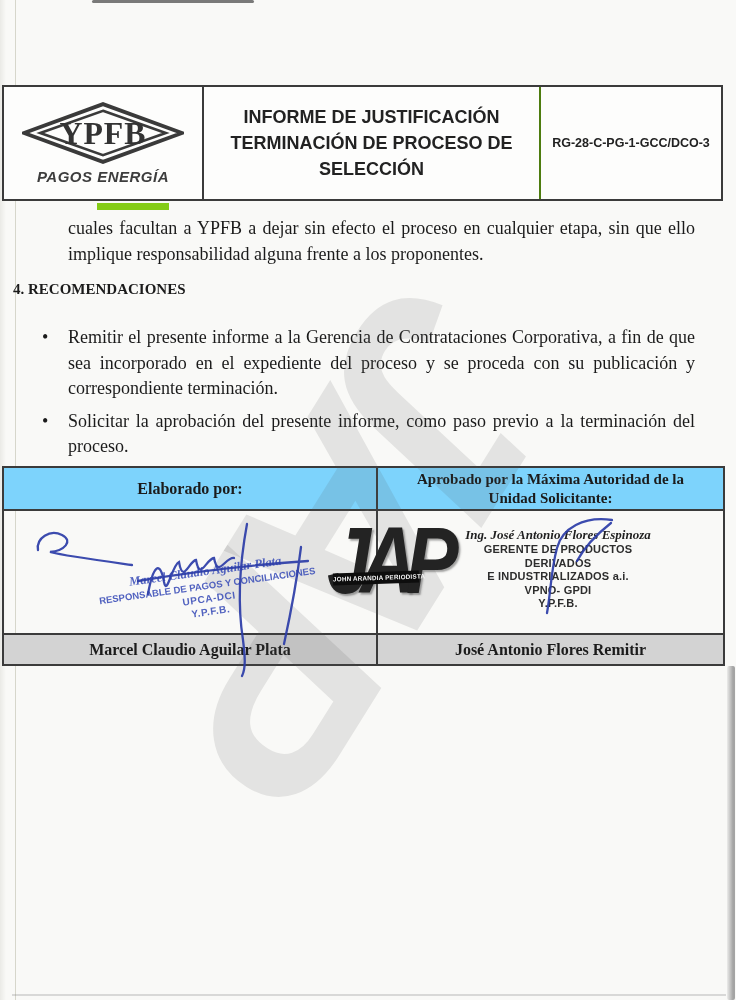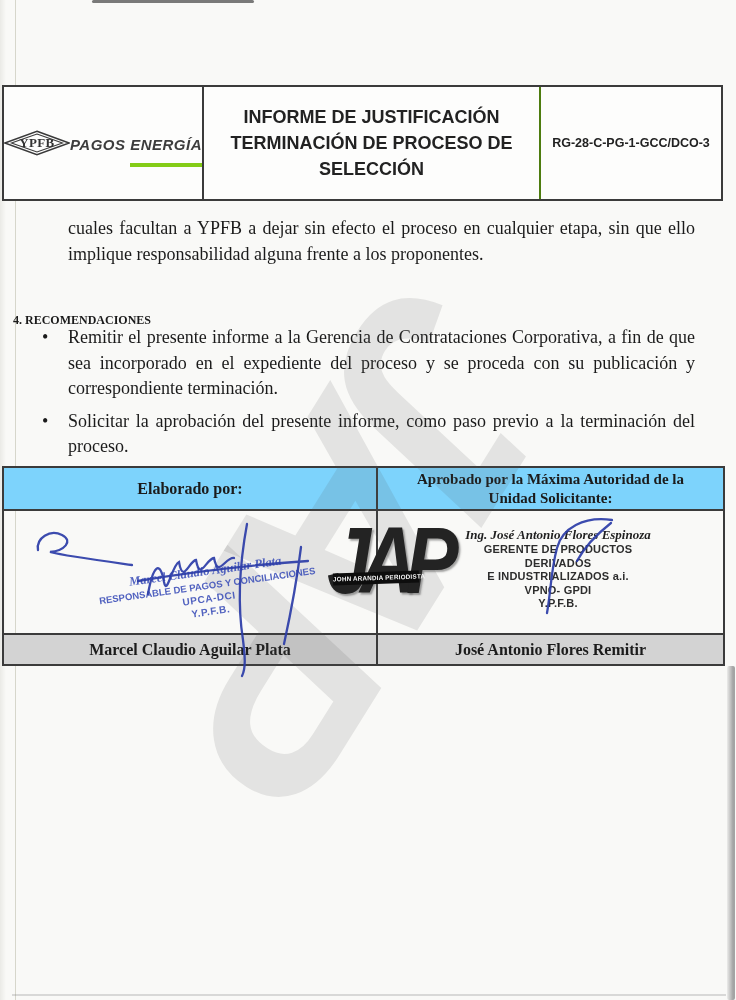--- a/index.html
+++ b/index.html
@@ -20,31 +20,31 @@
     transform:translate(-50%,-50%) rotate(122deg);
     font-family:"Liberation Sans",sans-serif;font-weight:bold;font-style:italic;
     font-size:300px;letter-spacing:-34px;white-space:nowrap;
     color:rgba(85,85,85,.13);
   }
   
   .header-table{
     position:absolute;left:2px;top:85px;width:717px;height:112px;z-index:2;
     border:2px solid #3b3b3b;background:#fdfdfc;display:flex;
   }
-  .cell-logo{width:198px;border-right:2px solid #3b3b3b;display:flex;flex-direction:row;align-items:center;justify-content:center;}
+  .cell-logo{width:198px;border-right:2px solid #3b3b3b;display:flex;flex-direction:column;align-items:center;justify-content:center;}
   .tagline{margin-top:3px;font-family:"Liberation Sans",sans-serif;font-weight:bold;font-style:italic;font-size:15px;letter-spacing:.5px;color:#3d3d3d;white-space:nowrap;}
-  .tagline .u{border-bottom:4px solid #84cc16;padding-bottom:10px;font-style:italic;}
+  .tagline .u{border-bottom:7px solid #84cc16;padding-bottom:18px;font-style:italic;}
   .cell-title{flex:1;border-right:2px solid #4d7c0f;display:flex;align-items:center;justify-content:center;text-align:center;
     font-family:"Liberation Sans",sans-serif;font-weight:bold;font-size:18px;line-height:26px;white-space:pre-line;color:#222;}
   .cell-code{width:180px;display:flex;align-items:center;justify-content:center;
     font-family:"Liberation Sans",sans-serif;font-weight:bold;font-size:12.5px;color:#222;}
   
   .paragraph{position:absolute;left:68px;top:216px;width:627px;z-index:2;
     font-size:18px;line-height:25.5px;text-align:justify;}
-  .section-heading{position:absolute;left:13px;top:281px;z-index:2;font-weight:bold;font-size:12px;margin-top:32px;}
+  .section-heading{position:absolute;left:13px;top:281px;z-index:2;font-weight:bold;font-size:15px;}
   .bullets{position:absolute;left:42px;top:325px;width:653px;z-index:2;}
   .bullet-item{display:flex;margin-bottom:7px;}
   .bullet-marker{width:26px;flex:none;font-size:18px;line-height:25.5px;}
   .bullet-marker::before{content:"\2022";}
   .bullet-text{flex:1;font-size:18px;line-height:25.5px;text-align:justify;}
   
   .sig-table{position:absolute;left:2px;top:466px;width:719px;z-index:2;border:2px solid #3b3b3b;}
   .sig-row{display:flex;}
   .sig-header-row{height:41px;background:#7dd3fc;border-bottom:2px solid #3b3b3b;}
   .sig-body-row{height:122px;border-bottom:2px solid #3b3b3b;}

